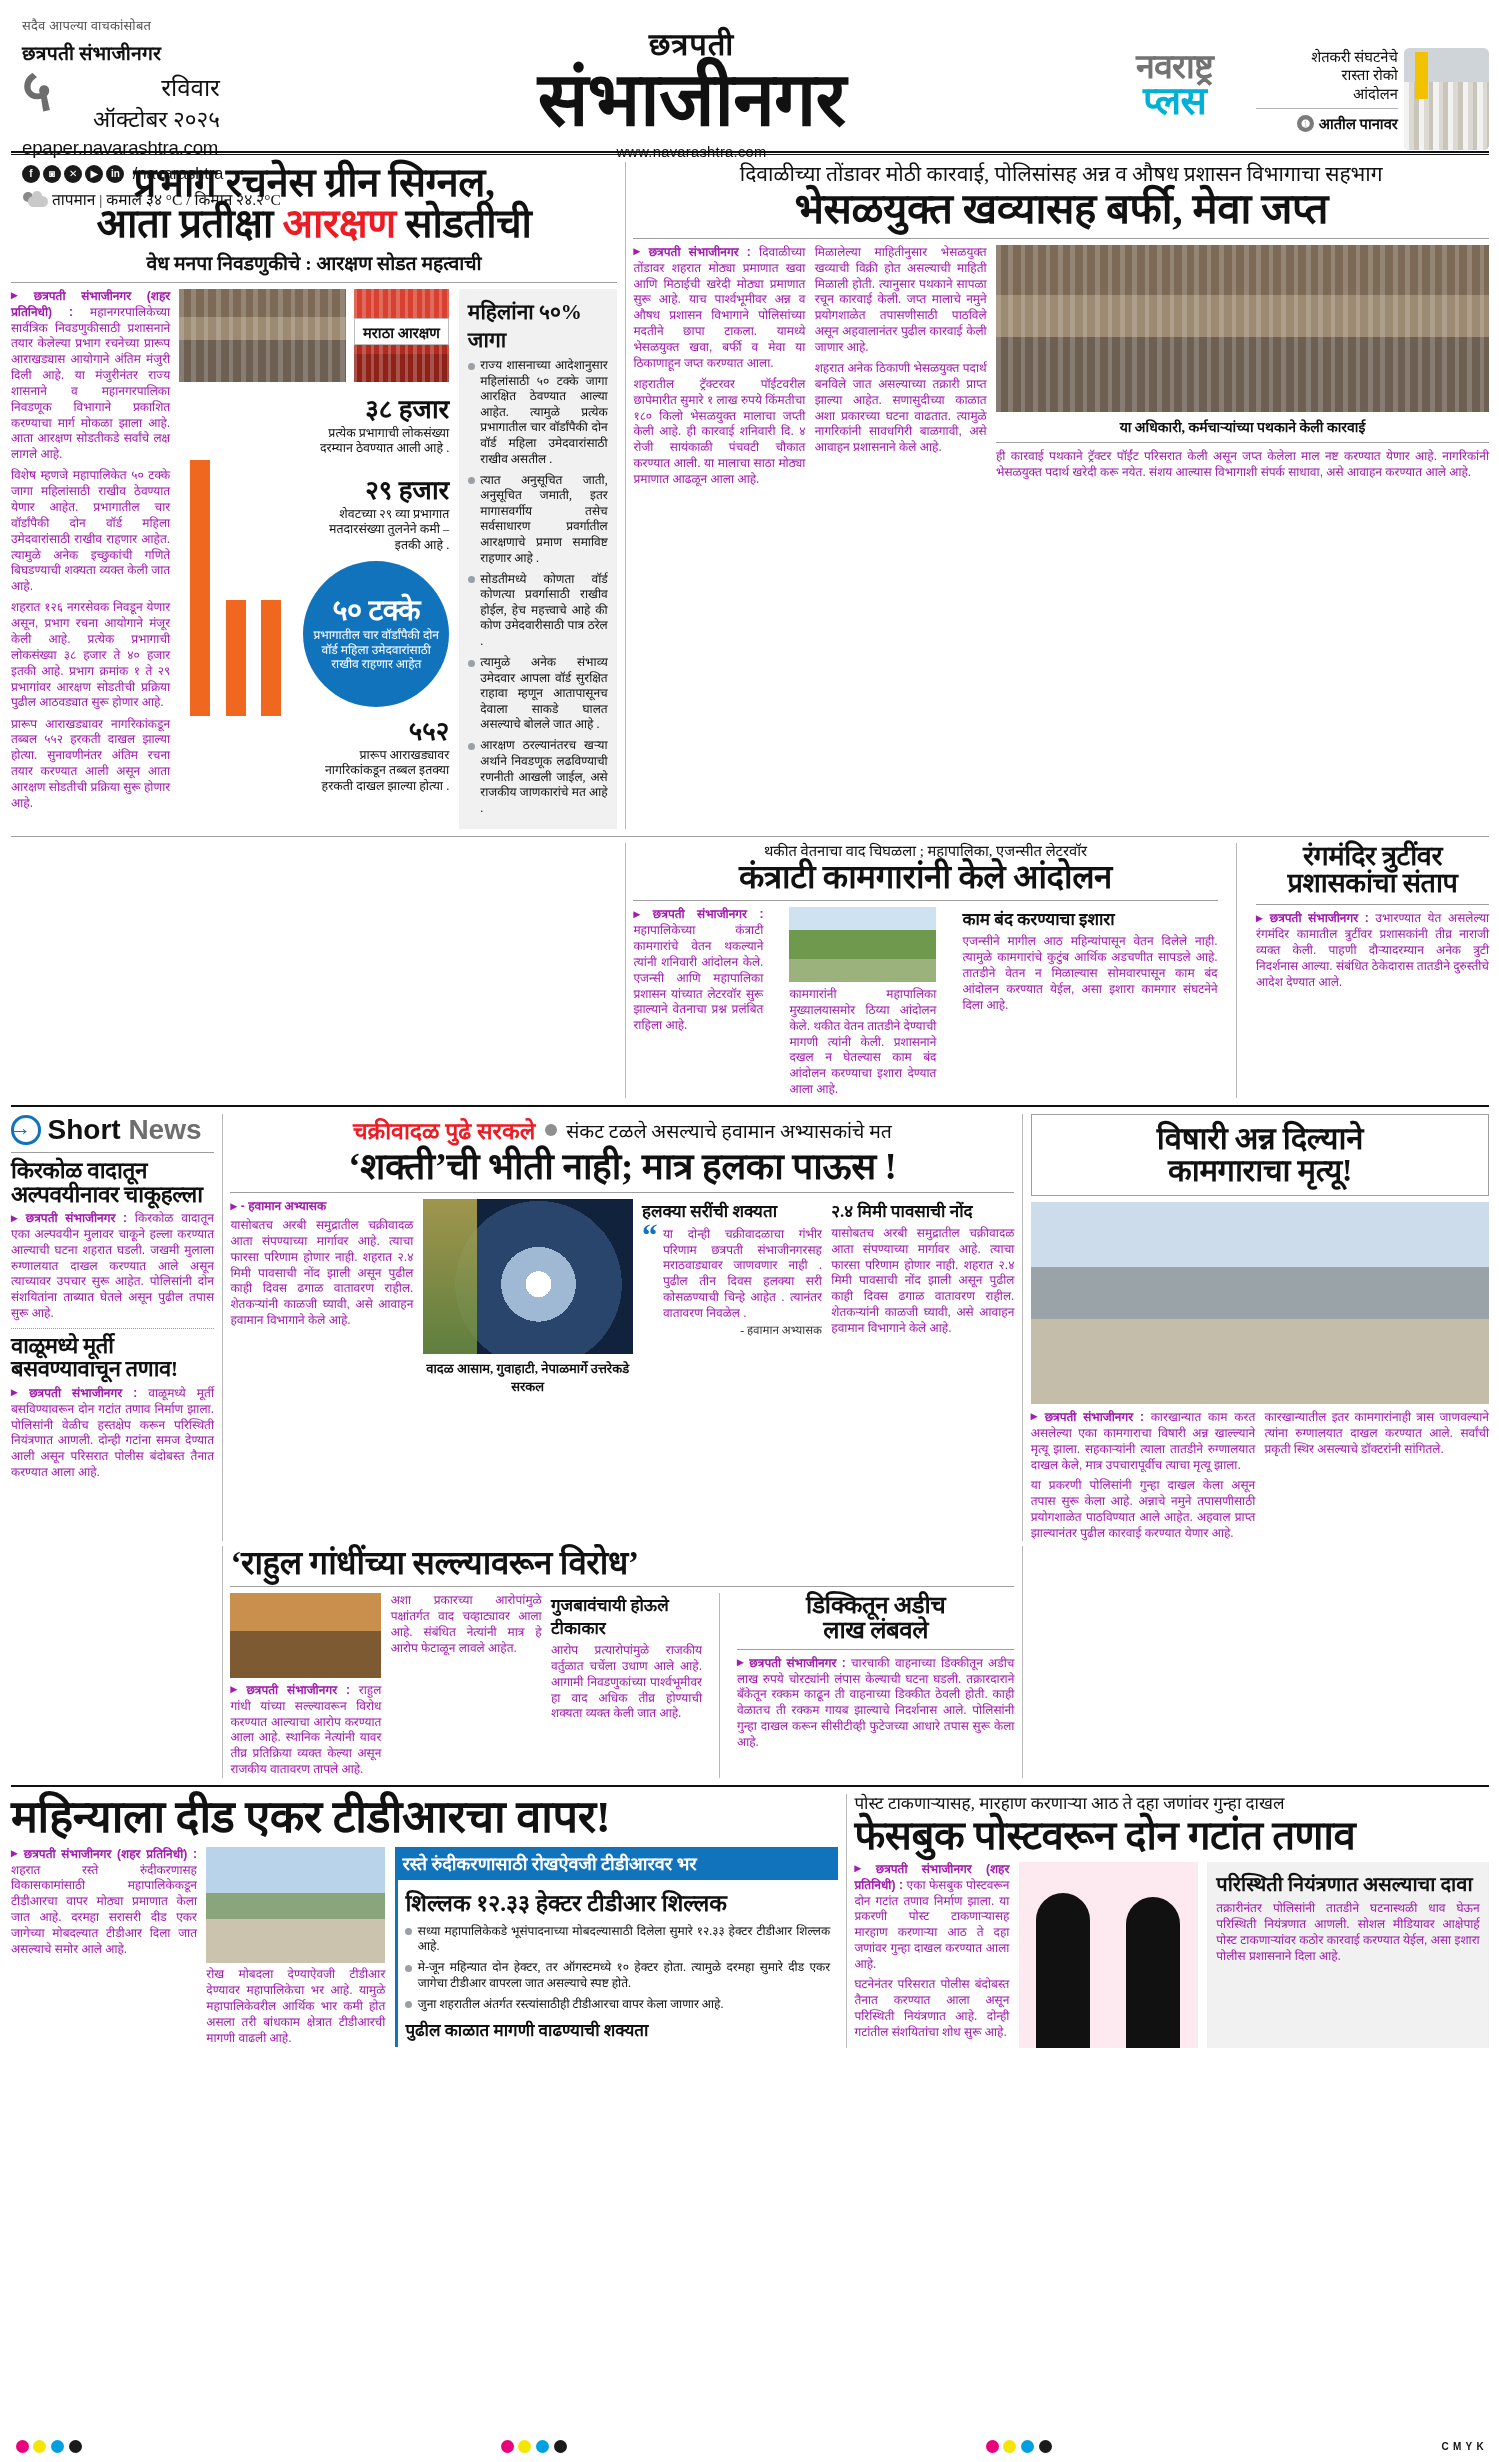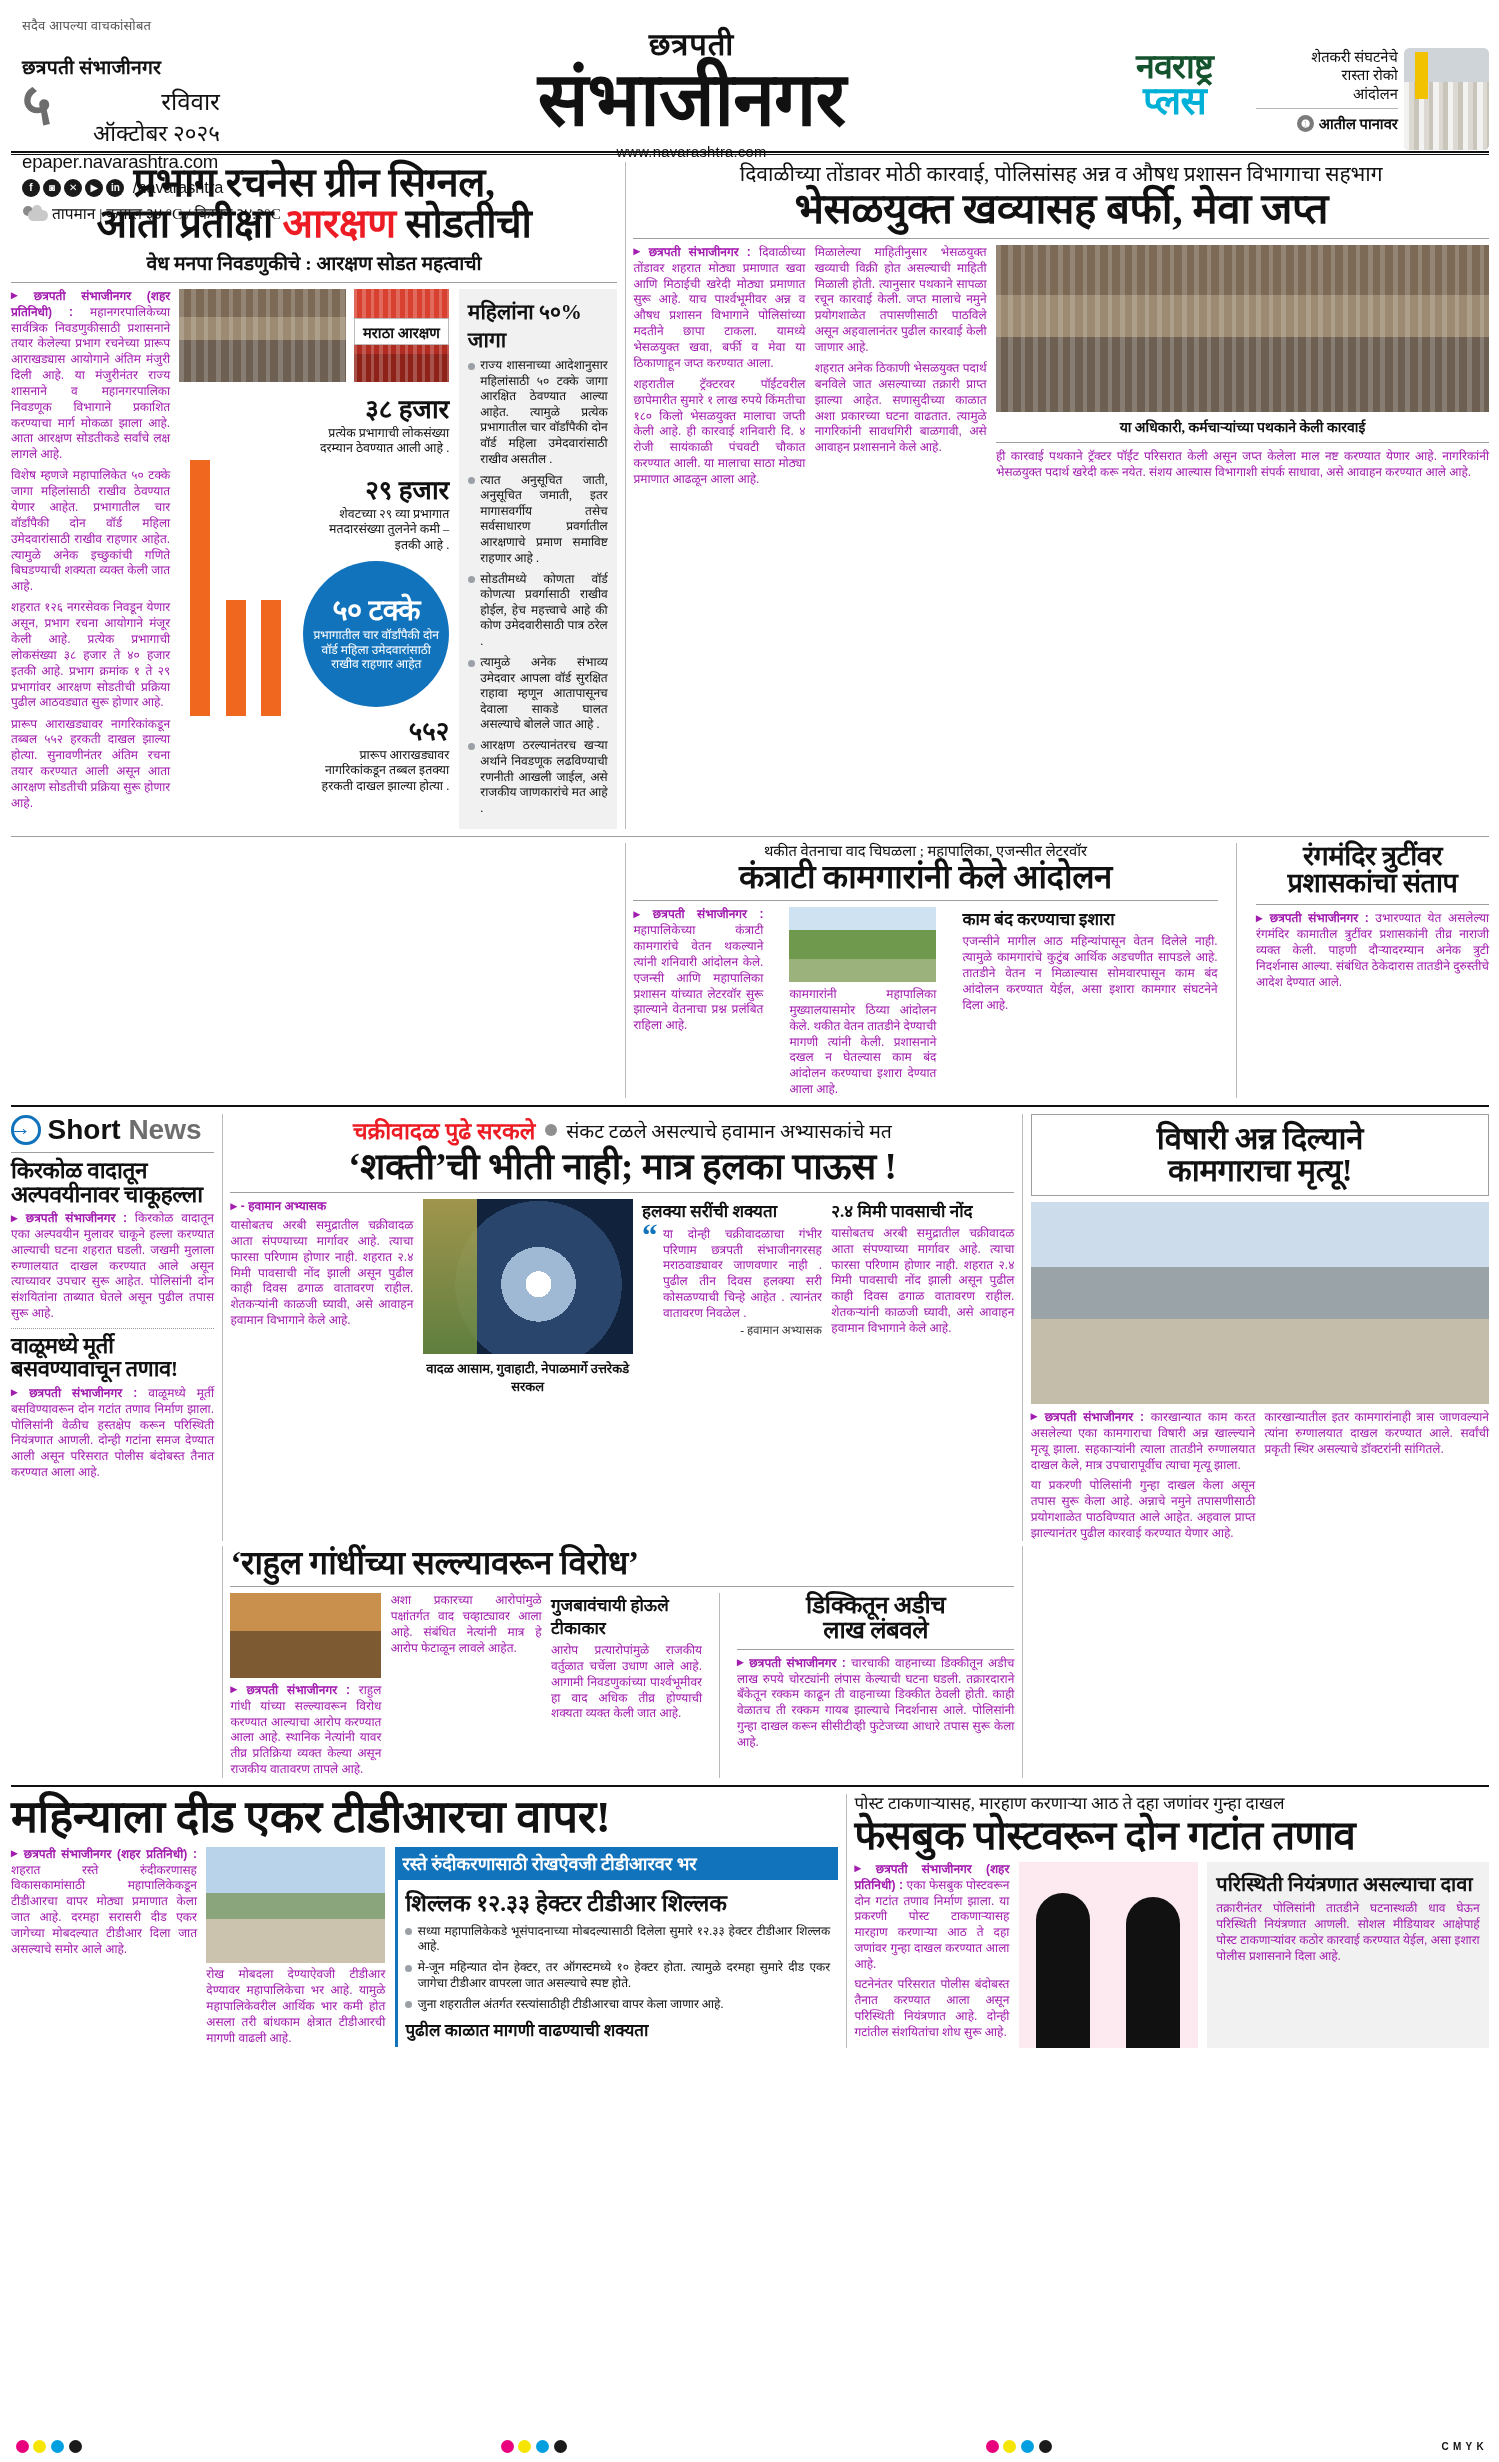--- a/index.html
+++ b/index.html
@@ -10,21 +10,21 @@
     color: #111;
   }
   body { width: 1500px; height: 2462px; position: relative; overflow: hidden; }
 
   .page { width: 1500px; height: 2462px; padding: 7.8px 11px 0 11px; position: relative; }
 
   
   .masthead { display: flex; align-items: flex-start; height: 140px; position: relative; }
   .mh-left { width: 279px; padding-left: 11px; padding-top: 7.8px; }
   .mh-tagline { font-size: 13px; color: #555; font-family: "Liberation Serif", serif; letter-spacing: 0.2px; }
-  .mh-city { font-size: 19.4px; font-weight: bold; font-family: "Liberation Serif", serif; margin-top: 19px; letter-spacing: 0.2px;}
+  .mh-city { font-size: 19.4px; font-weight: bold; font-family: "Liberation Serif", serif; margin-top: 5px; letter-spacing: 0.2px;}
   .mh-daterow { display: flex; align-items: flex-start; margin-top: 1.6px; }
   .mh-bigday { font-size: 57px; font-weight: bold; color: #6d6d6d; line-height: .85; font-family: "Liberation Serif", serif; width: 71px;}
   .mh-dbox { padding-top: 3.1px; }
   .mh-dayname { font-size: 24px; font-family: "Liberation Serif", serif; text-align: right; }
   .mh-monthyear { font-size: 22.5px; font-family: "Liberation Serif", serif; text-align: right; }
   .mh-epaper { font-size: 18.6px; margin-top: 3.1px; letter-spacing: -0.2px; }
   .mh-social { display: flex; align-items: center; gap: 3.1px; margin-top: 4.7px; }
   .sicon { width: 18px; height: 18px; border-radius: 50%; background: #1a1a1a; color: #fff;
            font-size: 10px; display: flex; align-items: center; justify-content: center; font-weight: bold;}
   .mh-handle { font-size: 16.3px; margin-left: 5.4px; }
@@ -33,21 +33,21 @@
   .wicon .sun { position: absolute; left: 0.8px; top: 1.6px; width: 10px; height: 10px; border-radius: 50%; background: #8a8a8a; }
   .wicon .cloud { position: absolute; right: 0; bottom: 1.6px; width: 20px; height: 11px; background: #c9c9c9; border-radius: 7px; }
   .wicon .cloud:before { content:""; position:absolute; left:3.9px; top:-4.7px; width:10px; height:10px; background:#c9c9c9; border-radius:50%;}
 
   .mh-center { flex: 1; text-align: center; position: relative; }
   .mh-chh { font-size: 31px; font-weight: bold; letter-spacing: 0.8px; font-family: "Liberation Serif", serif; margin-top: 14px;}
   .mh-title { font-size: 75px; font-weight: bold; letter-spacing: -0.8px; line-height: .95; font-family: "Liberation Serif", serif; }
   .mh-www { font-size: 14.7px; margin-top: 9.3px; letter-spacing: 0.3px; }
 
   .mh-logo { width: 163px; text-align: center; padding-top: 43px; }
-  .logo-nav { font-size: 34px; font-weight: bold; color: #14532d; line-height: .95; font-family: "Liberation Serif", serif; letter-spacing: -0.8px;}
+  .logo-nav { font-size: 34px; font-weight: bold; color: #737373; line-height: .95; font-family: "Liberation Serif", serif; letter-spacing: -0.8px;}
   .logo-plus { font-size: 39px; font-weight: bold; color: #00b0d7; line-height: .92; font-family: "Liberation Serif", serif; letter-spacing: -0.8px;}
 
   .mh-promo { width: 233px; display: flex; padding-top: 40px; gap: 6.2px; }
   .promo-txt { flex: 1; text-align: right; }
   .promo-line { font-size: 14.7px; font-family: "Liberation Serif", serif; line-height: 1.25; }
   .promo-rule { height: 1.6px; background: #b5b5b5; margin: 4.7px 0 3.9px; }
   .promo-foot { display: flex; align-items: center; justify-content: flex-end; gap: 4.7px; }
   .promo-foot .pg { width: 17px; height: 17px; border-radius: 50%; background: #7b7b7b; color:#fff; font-size: 9.3px;
                     display:flex; align-items:center; justify-content:center;}
   .promo-foot span { font-size: 14.7px; font-weight: bold; font-family: "Liberation Serif", serif;}

